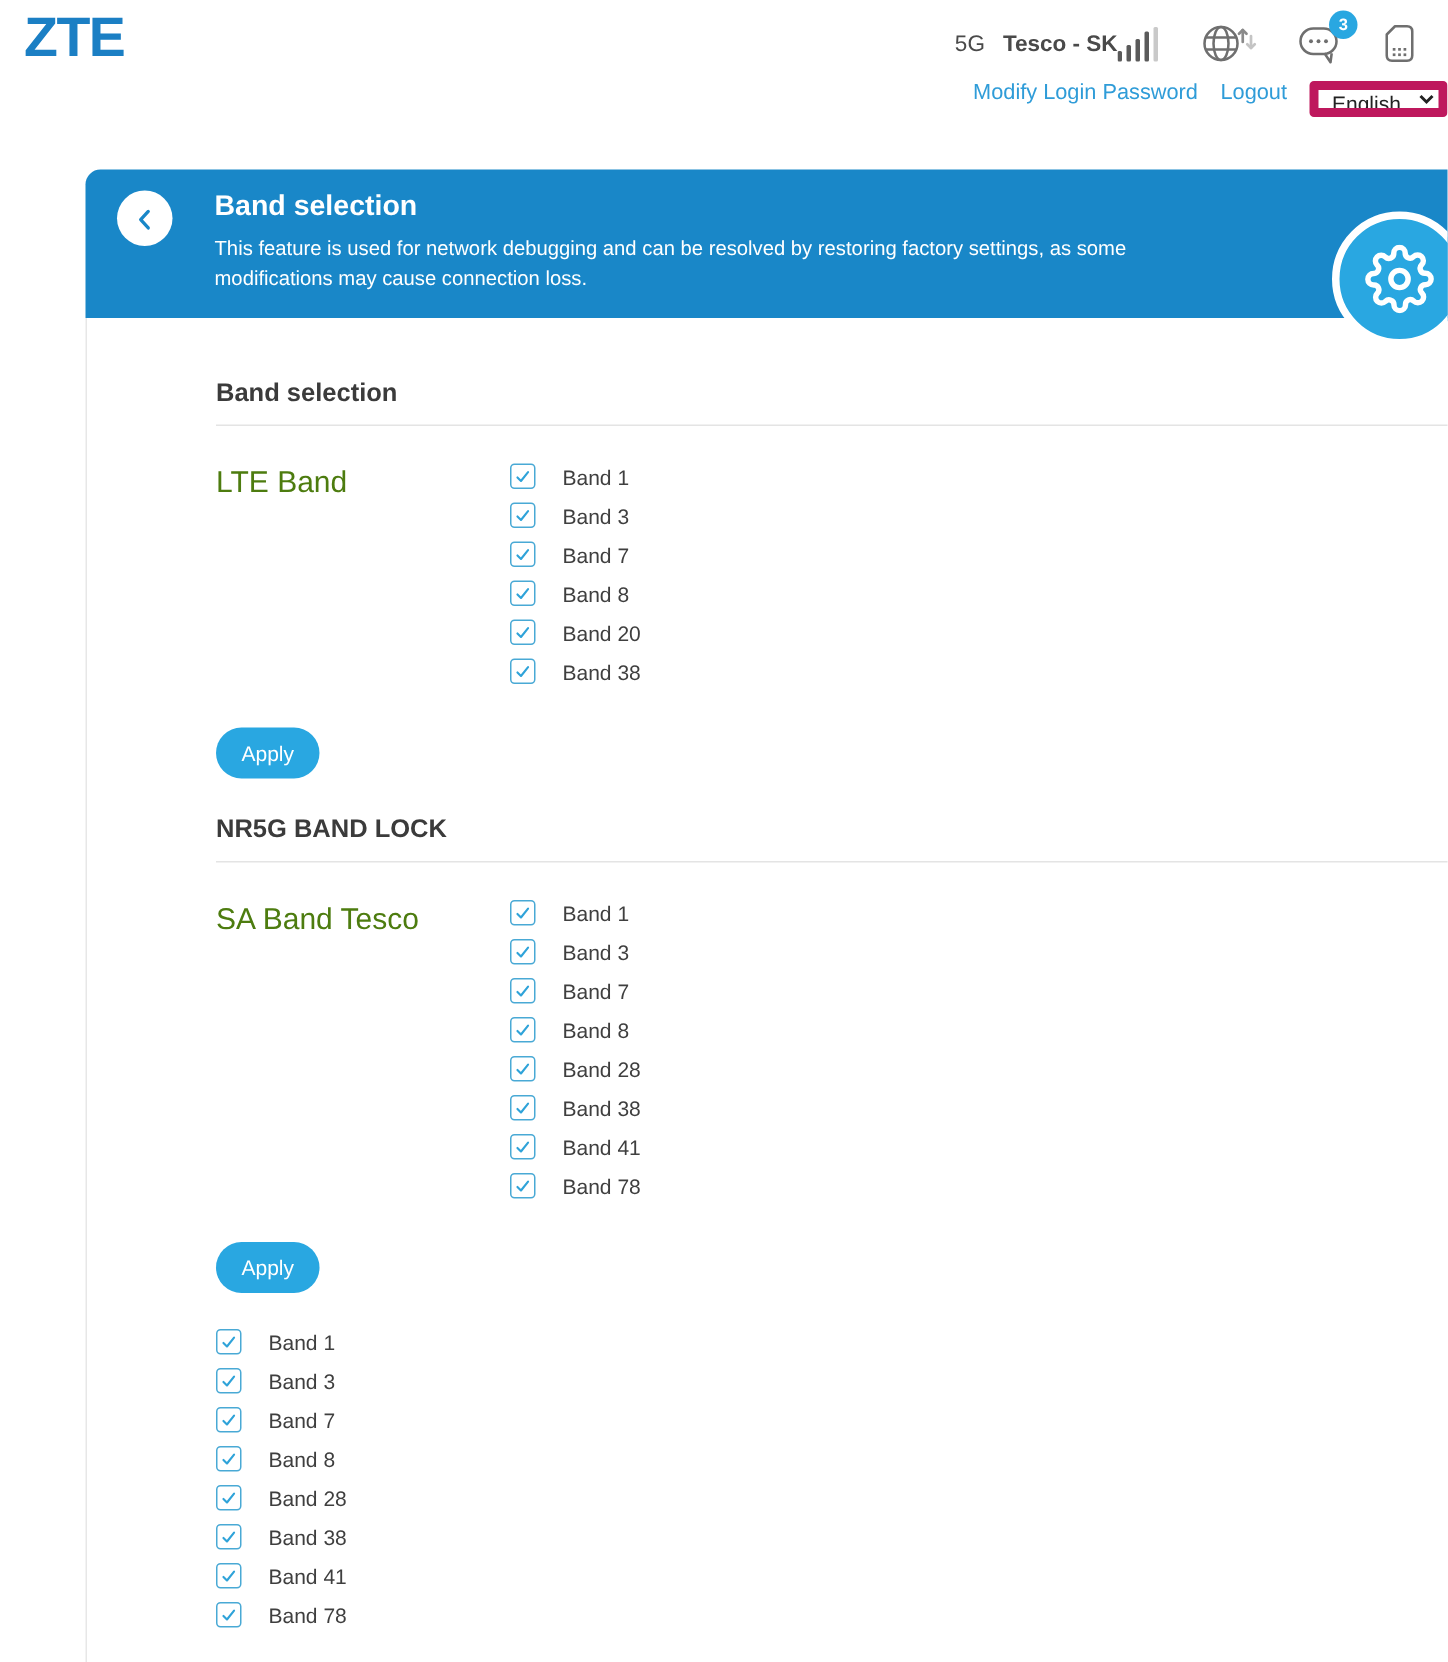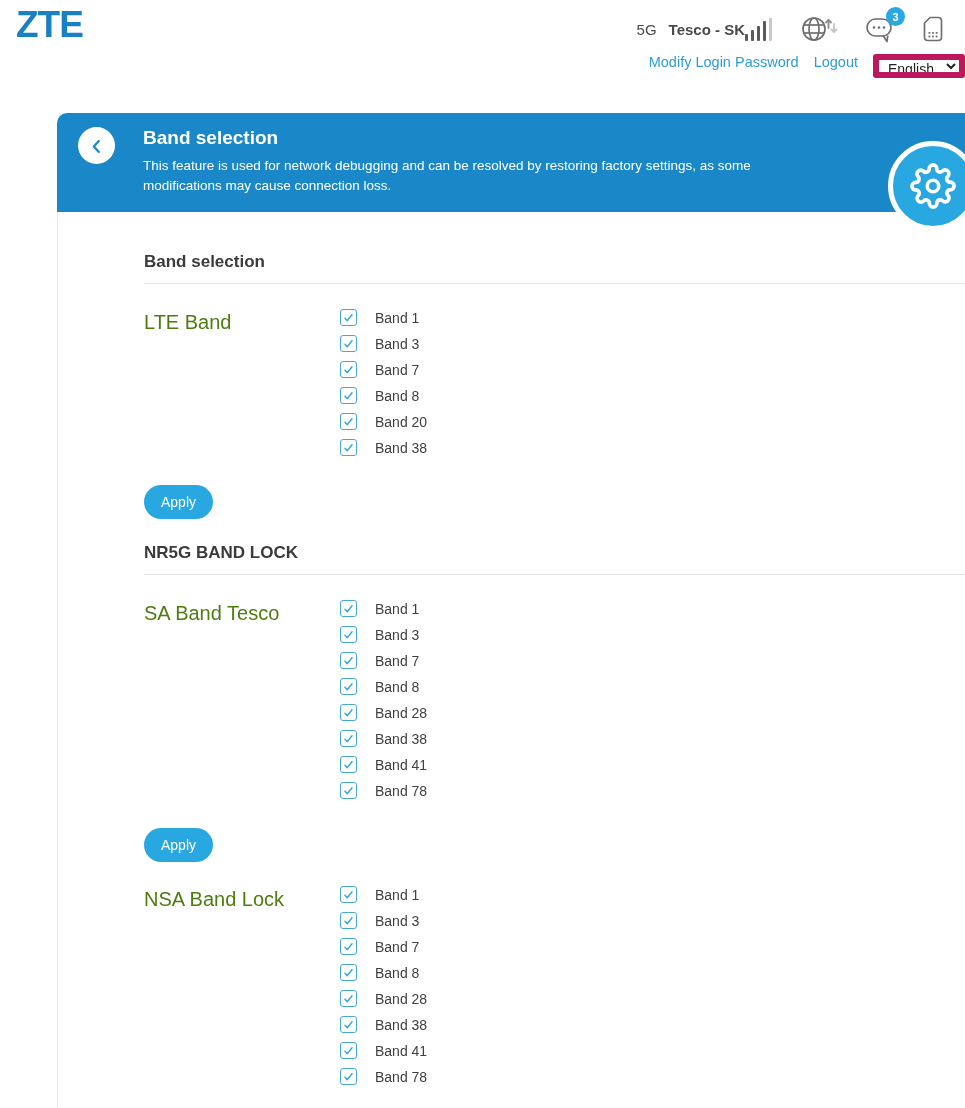--- a/index.html
+++ b/index.html
@@ -288,21 +288,20 @@
                 </svg>
               </span>
               <span class="band-label">Band 78</span>
             </label>
           </div>
         </div>
         <div class="apply-row">
           <button class="apply-btn">Apply</button>
         </div>
         <div class="group-row">
-          <div class="group-label">NSA Band Lock</div>
           <div class="band-list">
             <label class="band">
               <span class="cb">
                 <svg width="11" height="11" viewBox="0 0 14 14">
                   <polyline points="2.5,8 5.5,11 11.5,3.5" fill="none" stroke="#2fa3d9" stroke-width="1.8" stroke-linecap="round" stroke-linejoin="round"></polyline>
                 </svg>
               </span>
               <span class="band-label">Band 1</span>
             </label>
             <label class="band">

